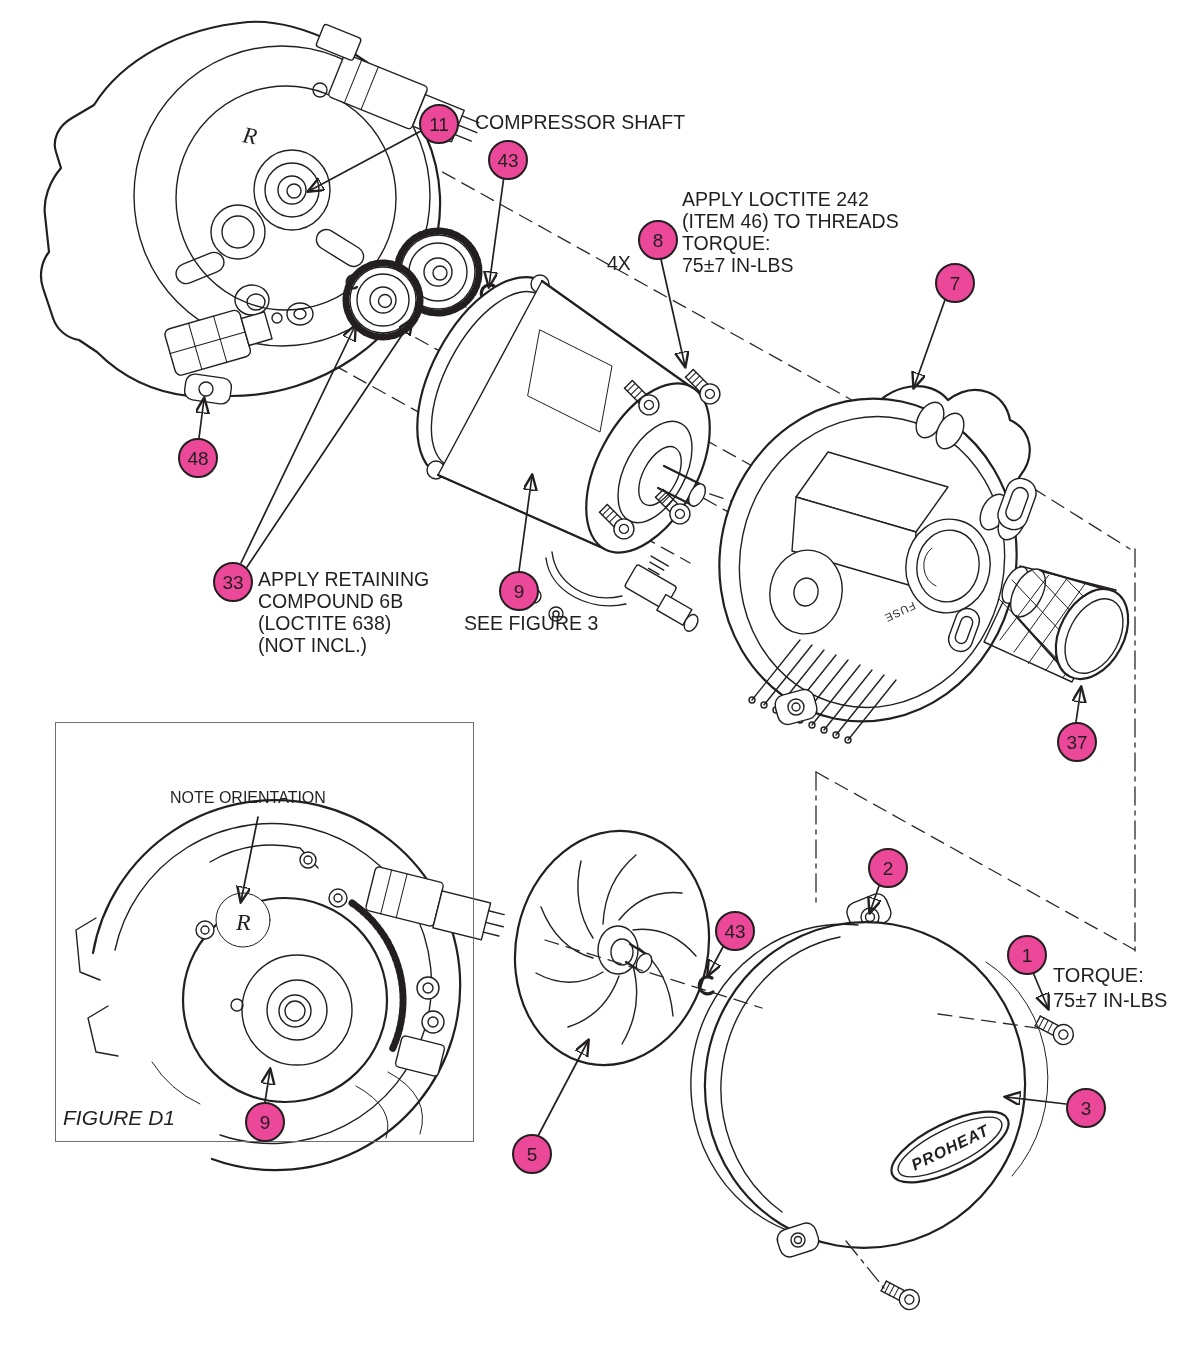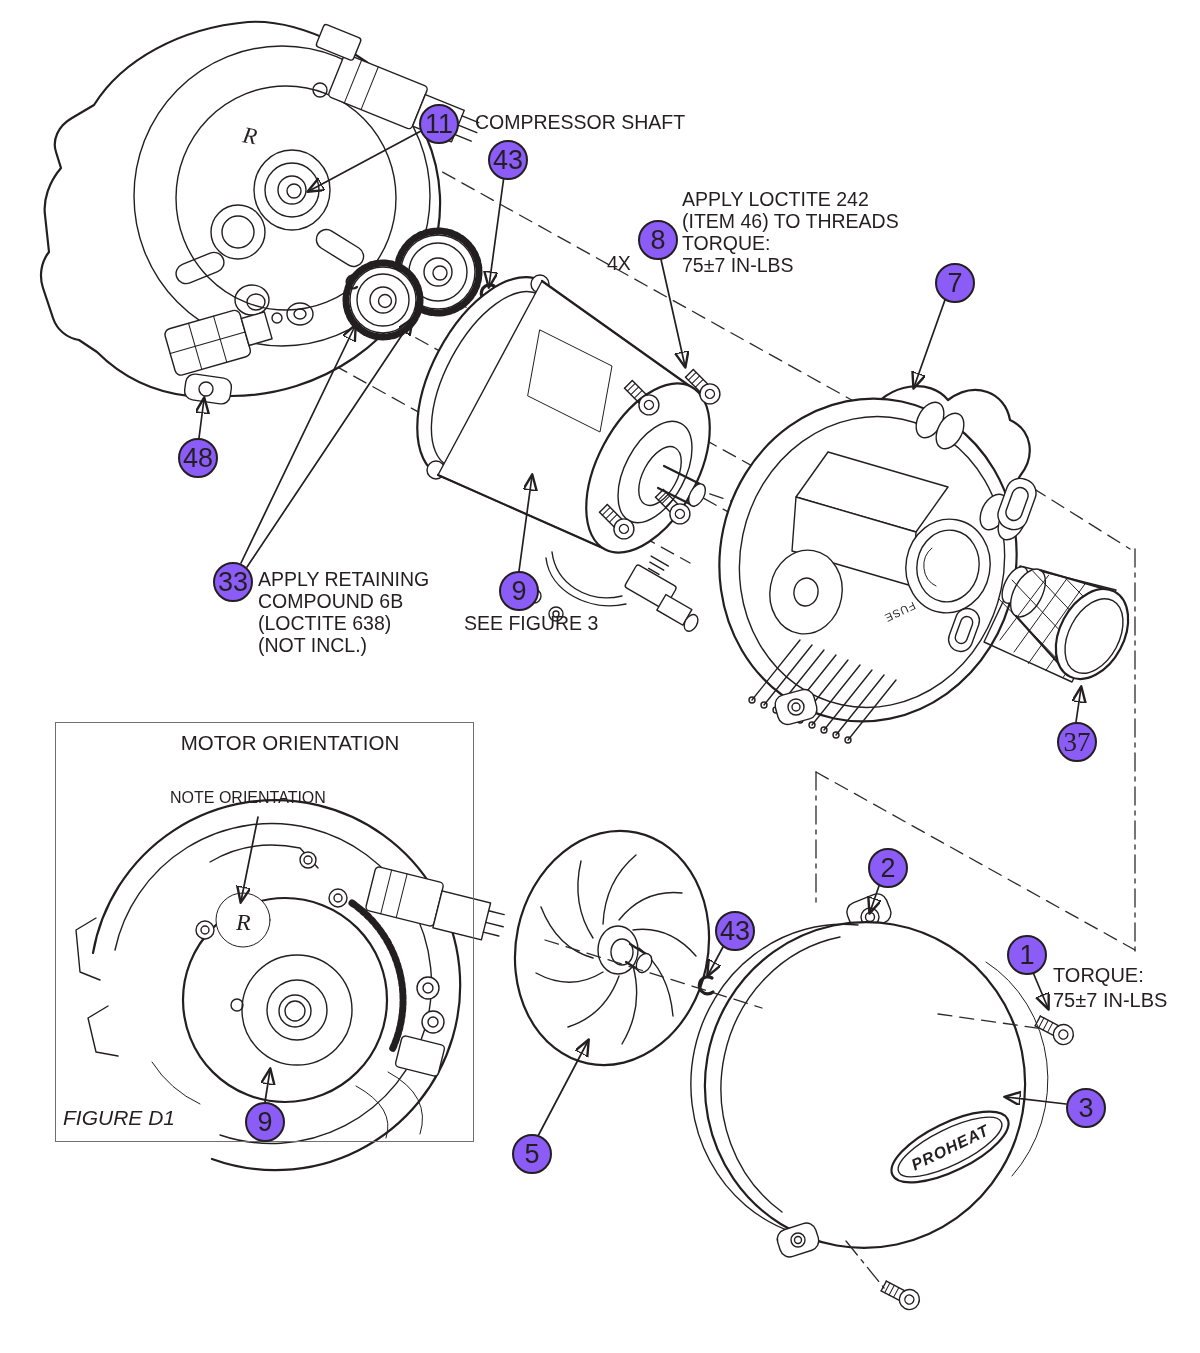--- a/index.html
+++ b/index.html
@@ -11,22 +11,22 @@
   #art .w2{stroke-width:2.2}
   #art .w3{stroke-width:3.2}
   #art .wt{stroke-width:1}
   #art .fw{fill:#fff}
   #art .dash{stroke-width:1.3;stroke-dasharray:14 8;stroke:#2b2b2b}
   #art .dashdot{stroke-width:1.3;stroke-dasharray:18 6 4 6;stroke:#2b2b2b}
   #art .teeth{stroke-width:7;stroke-dasharray:3.6 2.8}
   #art .lead{stroke-width:1.7}
   #art text{stroke:none;fill:#231f20}
   .callout{position:absolute;width:36px;height:36px;border:2.6px solid #231f20;border-radius:50%;
-           background:#8b5cf6;display:flex;align-items:center;justify-content:center;
-           font-size:27px;line-height:1;z-index:4;}
+           background:#ec4899;display:flex;align-items:center;justify-content:center;
+           font-size:19px;line-height:1;z-index:4;}
   .note{position:absolute;font-size:19.5px;line-height:22px;white-space:pre-line;z-index:4;}
   .inset-box{position:absolute;left:55px;top:722px;width:417px;height:418px;
              border:1.6px solid #6f6f6f;z-index:2;background:transparent;}
   .inset-title{position:absolute;left:90px;top:731px;width:400px;text-align:center;
                font-size:20.5px;z-index:4;}
   .inset-note{position:absolute;left:170px;top:789px;font-size:16px;z-index:4;}
   .figure-label{position:absolute;left:63px;top:1106px;font-size:21px;font-style:italic;z-index:4;}
   .qty{position:absolute;font-size:19.5px;z-index:4;}
 </style>
 </head>
@@ -351,32 +351,31 @@
     <line class="lead" x1="724" y1="945" x2="708" y2="975" marker-end="url(#arr)"></line>
     <line class="lead" x1="1032" y1="970" x2="1048" y2="1008" marker-end="url(#arr)"></line>
     <line class="lead" x1="1066" y1="1104" x2="1006" y2="1097" marker-end="url(#arr)"></line>
     <line class="lead" x1="538" y1="1136" x2="588" y2="1041" marker-end="url(#arr)"></line>
     <line class="lead" x1="265" y1="1102" x2="270" y2="1070" marker-end="url(#arr)"></line>
     <line class="lead" x1="258" y1="817" x2="241" y2="901" marker-end="url(#arr)"></line>
   </g>
 </svg>
 
 <div class="inset-box"></div>
-<div class="inset-title">MOTOR ORIENTATION</div>
 <div class="inset-note">NOTE ORIENTATION</div>
 <div class="figure-label">FIGURE D1</div>
 
 <div class="callout" style="left:419px;top:104px;">11</div>
 <div class="callout" style="left:488px;top:140px;">43</div>
 <div class="callout" style="left:638px;top:220px;">8</div>
 <div class="callout" style="left:935px;top:263px;">7</div>
 <div class="callout" style="left:178px;top:438px;">48</div>
 <div class="callout" style="left:213px;top:562px;">33</div>
 <div class="callout" style="left:499px;top:571px;">9</div>
-<div class="callout" style="left:1057px;top:722px;font-family:Liberation Serif, serif;">37</div>
+<div class="callout" style="left:1057px;top:722px;">37</div>
 <div class="callout" style="left:868px;top:848px;">2</div>
 <div class="callout" style="left:715px;top:911px;">43</div>
 <div class="callout" style="left:1007px;top:935px;">1</div>
 <div class="callout" style="left:1066px;top:1088px;">3</div>
 <div class="callout" style="left:512px;top:1134px;">5</div>
 <div class="callout" style="left:245px;top:1102px;">9</div>
 
 <div class="note" style="left:475px;top:111px;">COMPRESSOR SHAFT</div>
 <div class="qty" style="left:607px;top:228px;margin-top:24px;">4X</div>
 <div class="note" style="left:682px;top:188px;">APPLY LOCTITE 242

